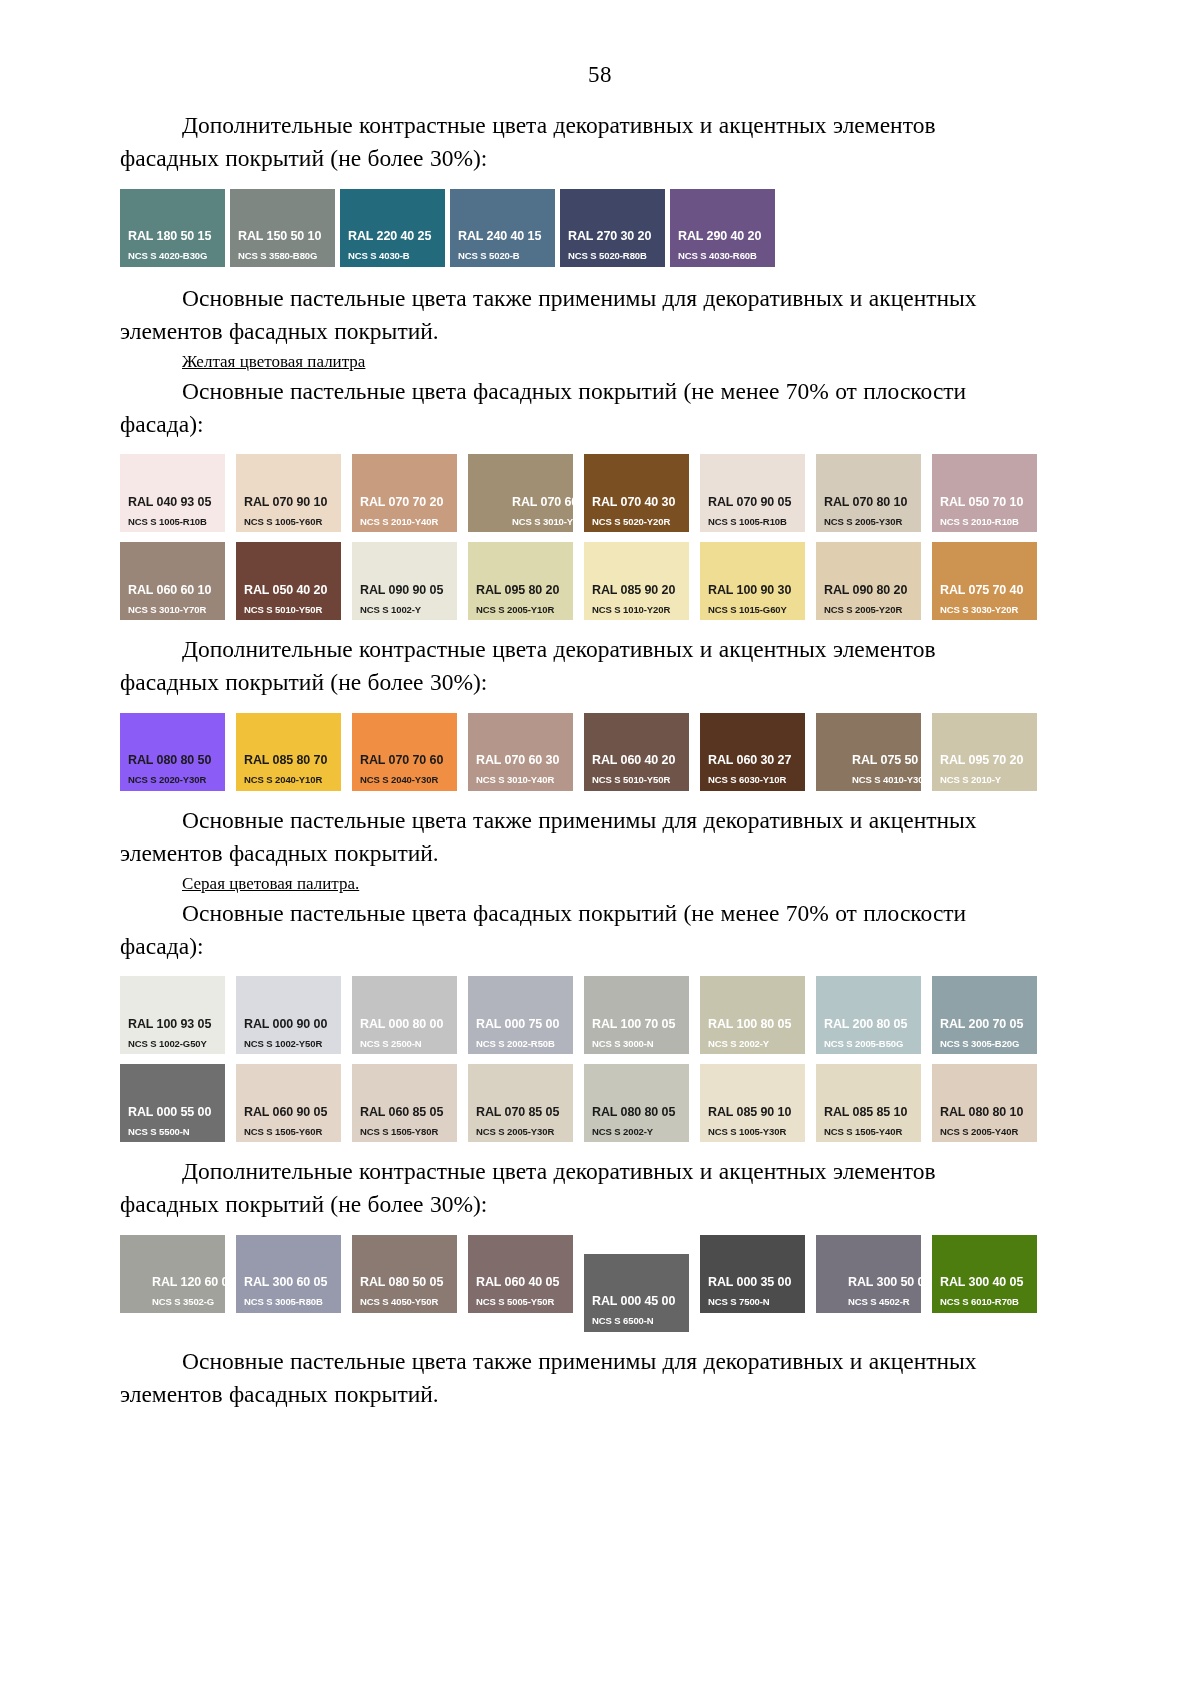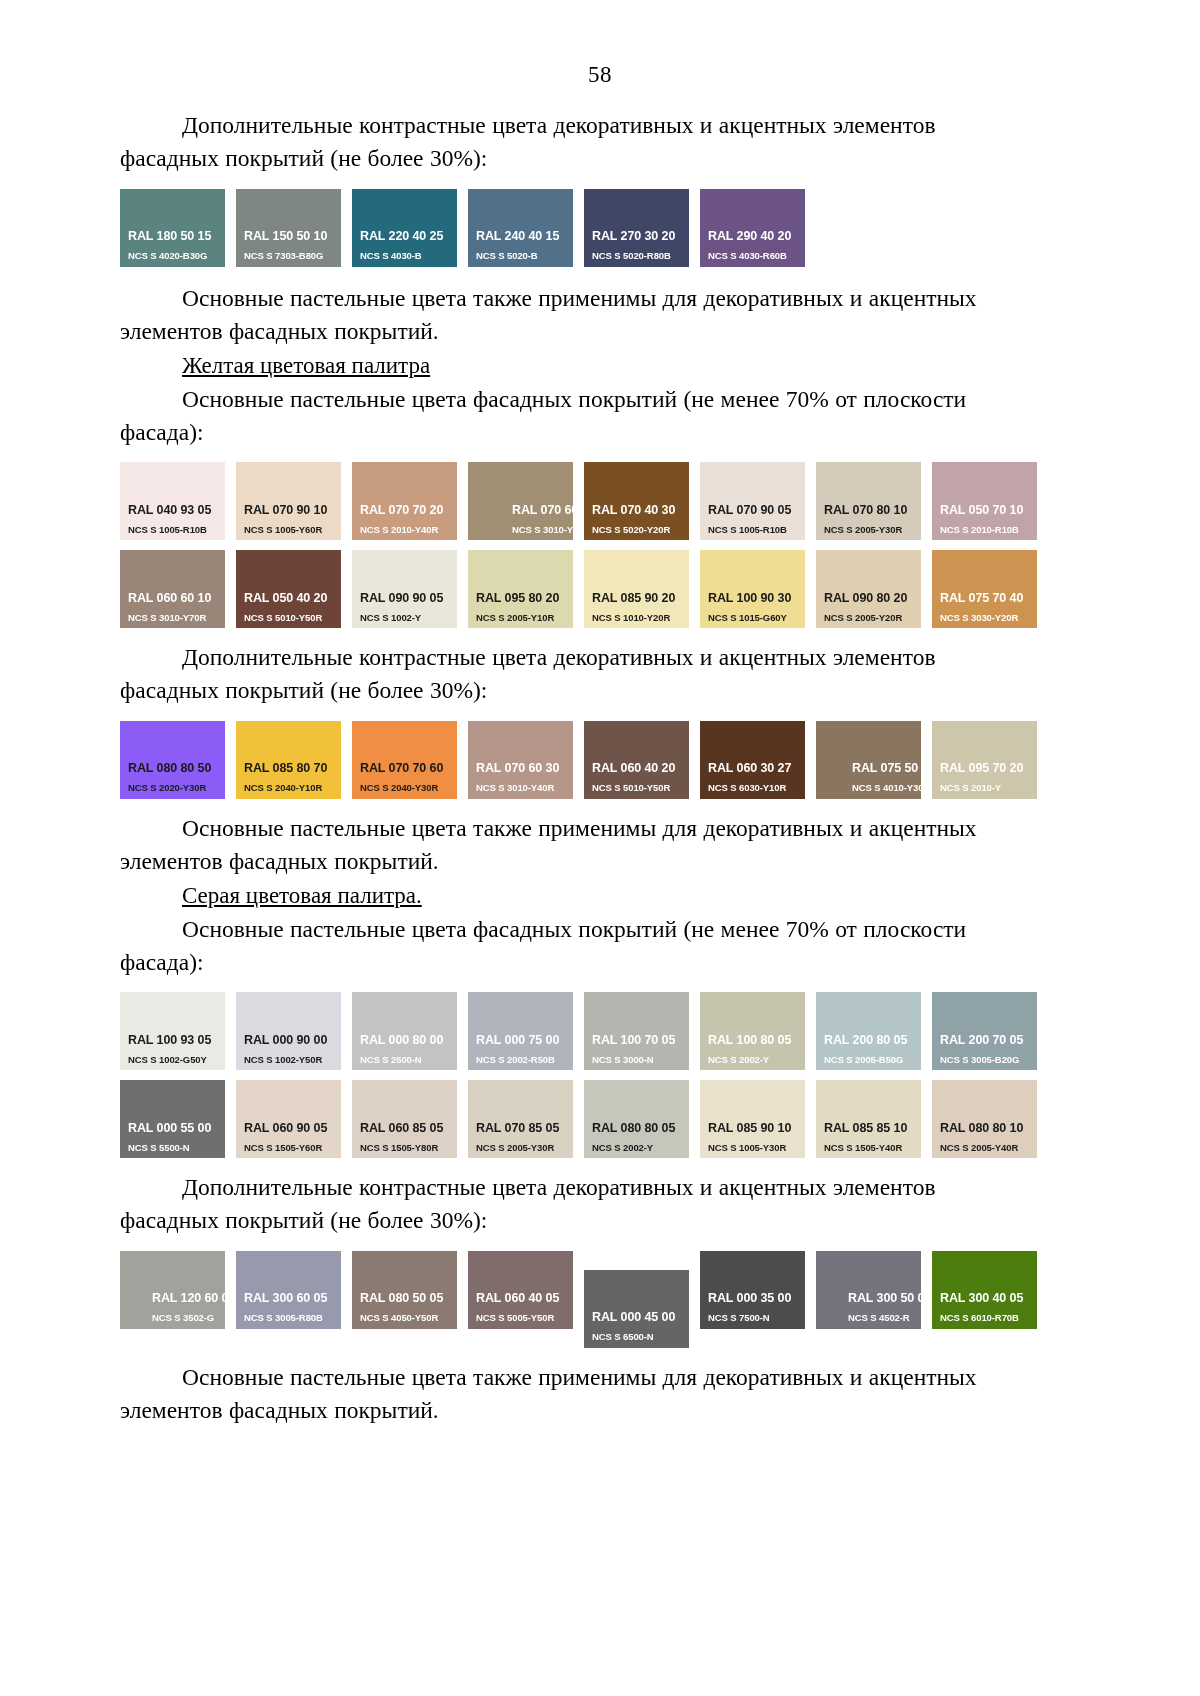--- a/index.html
+++ b/index.html
@@ -40,37 +40,37 @@
     margin: 0 0 2px 0;
     text-align: justify;
     text-indent: 62px;
     text-justify: inter-word;
     word-spacing: 0.5px;
   }
   p.para.no-indent {
     text-indent: 0;
   }
   .subhead {
-    font-size: 23px;
+    font-size: 17px;
     line-height: 1.33;
     margin: 4px 0 2px 0;
     text-indent: 62px;
   }
   .subhead span.u {
     text-decoration: underline;
   }
   
   .palette {
     display: flex;
     flex-wrap: nowrap;
     gap: 11px;
     margin: 14px 0 16px 0;
   }
   .palette.six {
-    gap: 11px;
+    gap: 5px;
   }
   .swatch {
     width: 105px;
     height: 78px;
     position: relative;
     box-sizing: border-box;
     display: flex;
     flex-direction: column;
     justify-content: flex-end;
     padding: 0 0 6px 8px;
@@ -115,21 +115,21 @@
     <p class="para"><span>Дополнительные контрастные цвета декоративных и акцентных элементов</span></p>
     <p class="para no-indent"><span>фасадных покрытий (не более 30%):</span></p>
 
     <div class="palette six">
       <div class="swatch" style="background-color: rgb(91, 132, 129); color: rgb(255, 255, 255);">
         <span class="ral">RAL 180 50 15</span>
         <span class="ncs">NCS S 4020-B30G</span>
       </div>
       <div class="swatch" style="background-color: rgb(127, 135, 131); color: rgb(255, 255, 255);">
         <span class="ral">RAL 150 50 10</span>
-        <span class="ncs">NCS S 7303-B80G</span>
+        <span class="ncs">NCS S 3580-B80G</span>
       </div>
       <div class="swatch" style="background-color: rgb(35, 106, 125); color: rgb(255, 255, 255);">
         <span class="ral">RAL 220 40 25</span>
         <span class="ncs">NCS S 4030-B</span>
       </div>
       <div class="swatch" style="background-color: rgb(81, 112, 138); color: rgb(255, 255, 255);">
         <span class="ral">RAL 240 40 15</span>
         <span class="ncs">NCS S 5020-B</span>
       </div>
       <div class="swatch" style="background-color: rgb(64, 71, 102); color: rgb(255, 255, 255);">

